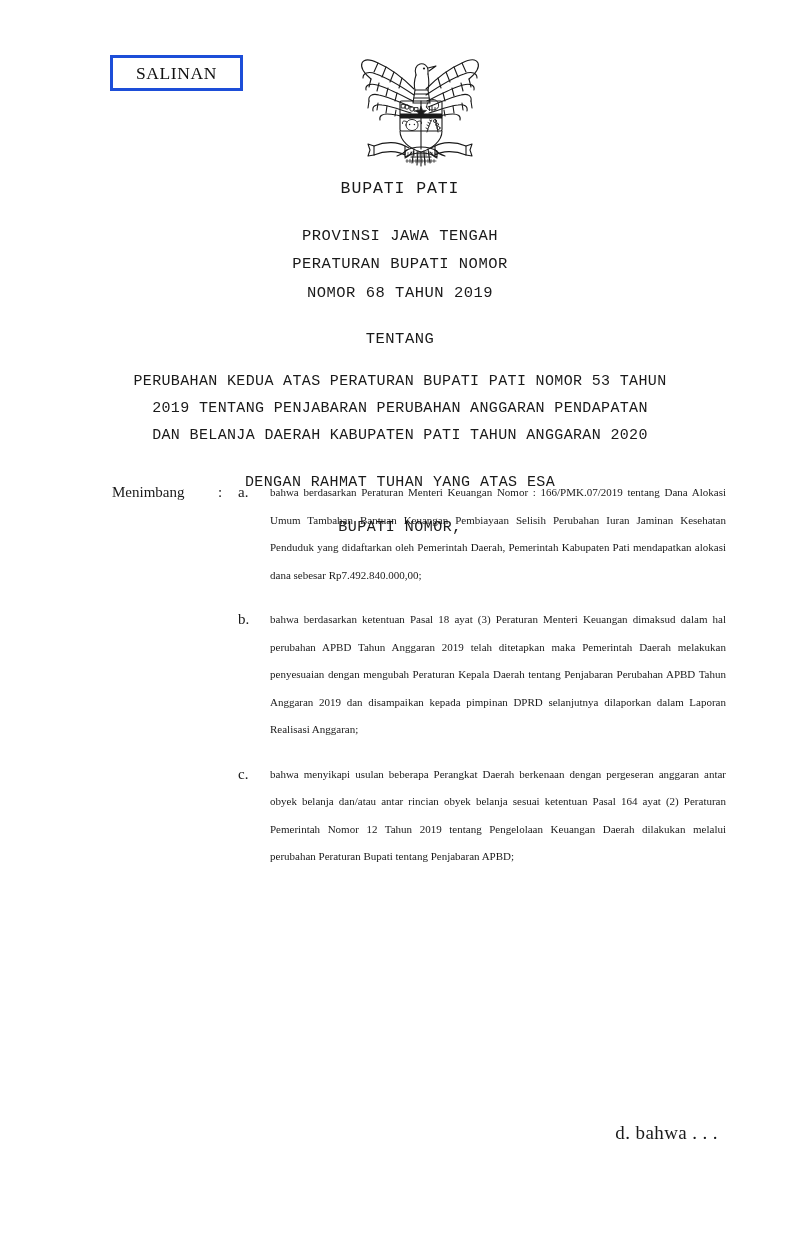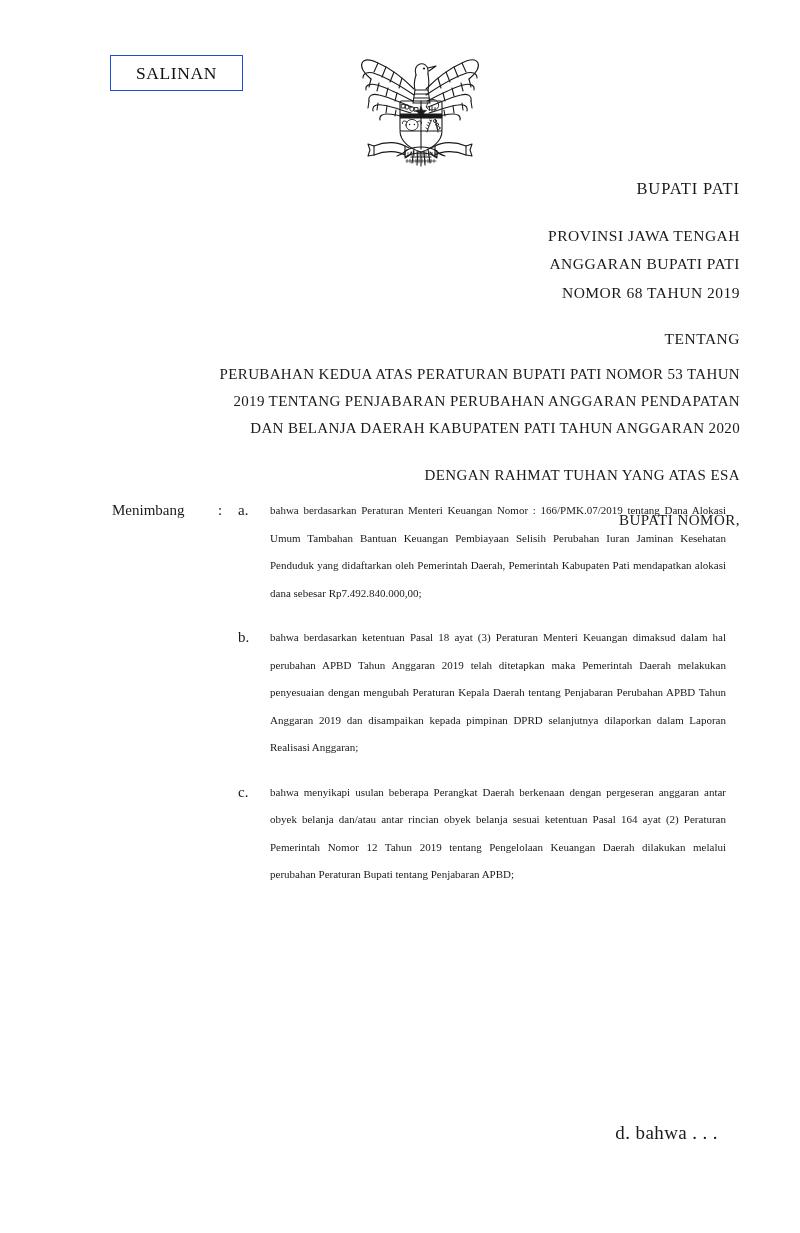--- a/index.html
+++ b/index.html
@@ -21,21 +21,21 @@
     box-sizing: border-box;
   }
 
   
   .salinan-box {
     position: absolute;
     left: 110px;
     top: 55px;
     width: 133px;
     height: 36px;
-    border: 1px solid #1d4ed8;
+    border: 3px solid #1d4ed8;
     box-sizing: border-box;
     display: flex;
     align-items: center;
     justify-content: center;
   }
   .salinan-box .salinan-text {
     font-size: 17.5px;
     letter-spacing: 0.6px;
     color: #111111;
     white-space: nowrap;
@@ -50,38 +50,39 @@
     height: 126px;
   }
   .emblem svg { display: block; width: 100%; height: 100%; }
 
   
   .heading-block {
     position: absolute;
     left: 60px;
     top: 175px;
     width: 680px;
-    text-align: right;
+    text-align: center;
+    font-family: Liberation Mono, monospace;
   }
   .heading-block .h-line {
     font-size: 15.5px;
     line-height: 28.5px;
     letter-spacing: 0.5px;
     color: #1a1a1a;
     white-space: nowrap;
   }
   .heading-block .h-line.bupati-main {
     font-size: 16.5px;
     letter-spacing: 0.9px;
   }
   .heading-block .gap-before { margin-top: 18px; }
 
   
   .subject {
-    margin-top: 7px;
+    margin-top: 14px;
   }
   .subject .s-line {
     font-size: 15px;
     line-height: 27px;
     letter-spacing: 0.35px;
     white-space: nowrap;
   }
 
   .dengan-rahmat {
     margin-top: 20px;
@@ -95,21 +96,21 @@
     font-size: 15px;
     line-height: 27px;
     letter-spacing: 0.5px;
     white-space: nowrap;
   }
 
   
   .considerations {
     position: absolute;
     left: 112px;
-    top: 497px;
+    top: 479px;
     width: 614px;
   }
   .cons-row {
     display: flex;
     align-items: flex-start;
     margin-bottom: 17px;
   }
   .cons-row:last-child { margin-bottom: 0; }
 
   .label-cell {
@@ -263,21 +264,21 @@
         <path d="M55 114.5 V117.5 M58 114.3 V117.7 M61 114.2 V117.8 M64 114.2 V117.8
                  M67 114.2 V117.8 M70 114.2 V117.8 M73 114.2 V117.8 M76 114.3 V117.7
                  M79 114.4 V117.6 M82 114.6 V117.4"></path>
       </g>
     </svg>
   </div>
 
   <div class="heading-block">
     <div class="h-line bupati-main">BUPATI PATI</div>
     <div class="h-line gap-before">PROVINSI JAWA TENGAH</div>
-    <div class="h-line">ANGGARAN  BUPATI  PATI</div>
+    <div class="h-line">PERATURAN  BUPATI  NOMOR</div>
     <div class="h-line">NOMOR 68 TAHUN 2019</div>
     <div class="h-line gap-before">TENTANG</div>
 
     <div class="subject">
       <div class="s-line">PERUBAHAN KEDUA ATAS PERATURAN BUPATI PATI NOMOR 53 TAHUN</div>
       <div class="s-line">2019 TENTANG PENJABARAN PERUBAHAN ANGGARAN PENDAPATAN</div>
       <div class="s-line">DAN BELANJA DAERAH KABUPATEN PATI TAHUN ANGGARAN 2020</div>
     </div>
 
     <div class="dengan-rahmat">DENGAN RAHMAT TUHAN YANG ATAS ESA</div>

